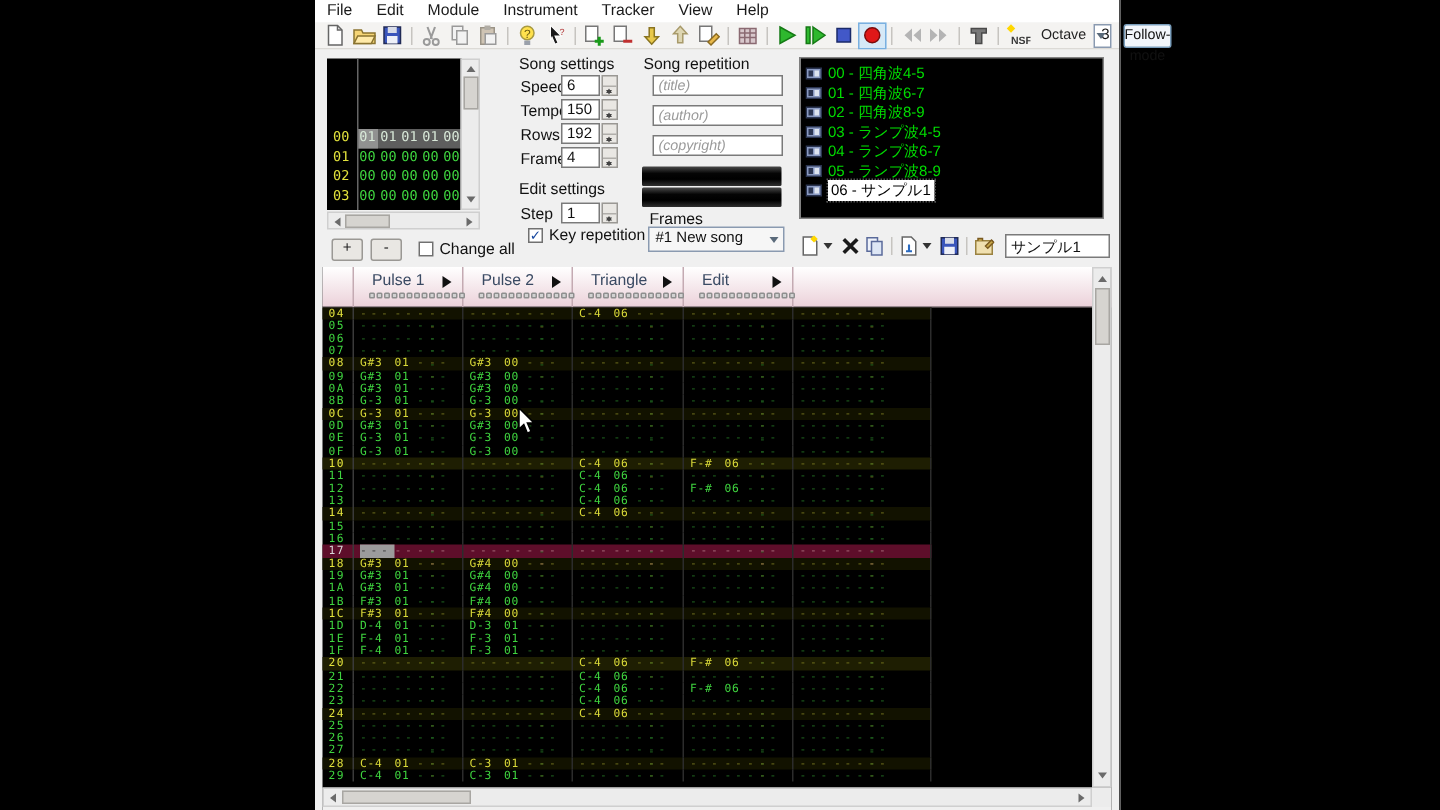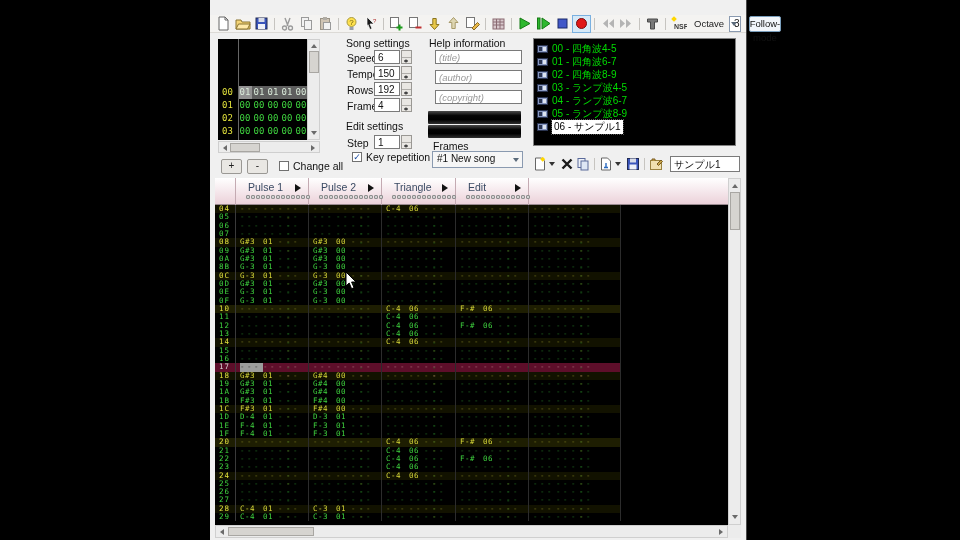--- a/index.html
+++ b/index.html
@@ -102,20 +102,29 @@
   #pbottomstrip{position:absolute;left:0;top:360px;width:526px;height:2px;background:#f0f0f0;}
   #pcorner{position:absolute;left:513px;top:347px;width:13px;height:13px;background:#ececec;}
   svg{display:block;}
 </style>
 </head>
 <body>
 
 <div id="screen">
   <div class="abs" id="window"></div>
 
+  <div class="abs" id="menubar">
+      <span class="menu-item">File</span>
+      <span class="menu-item">Edit</span>
+      <span class="menu-item">Module</span>
+      <span class="menu-item">Instrument</span>
+      <span class="menu-item">Tracker</span>
+      <span class="menu-item">View</span>
+      <span class="menu-item">Help</span>
+    </div>
 
   <div class="abs" id="toolbar">
     <div id="tbicons" style="display:flex;align-items:center;">
         <span class="tbi">
           <svg width="15" height="15">
             <path d="M3 1h6l3 3v10H3z" fill="#fff" stroke="#666"></path>
             <path d="M9 1v3h3" fill="none" stroke="#666"></path>
           </svg>
         </span>
         <span class="tbi">
@@ -370,21 +379,21 @@
     <div>
         <div class="t tu"></div>
       </div>
       <div style="border-top:1px solid #b0aeaa;">
         <div class="t td"></div>
       </div>
   </div>
   <div class="abs cb" style="left:352px;top:152px;">✓</div>
   <span class="abs field-label" style="left:366px;top:151px;">Key repetition</span>
 
-  <span class="abs plabel" style="left:429px;top:37px;">Help information</span>
+  <span class="abs plabel" style="left:429px;top:37px;">Song repetition</span>
   <div class="abs edit ph" style="left:435px;top:50px;width:87px;">(title)</div>
   <div class="abs edit ph" style="left:435px;top:70px;width:87px;">(author)</div>
   <div class="abs edit ph" style="left:435px;top:90px;width:87px;">(copyright)</div>
   <div class="abs" id="visualizer">
     <div class="visbar" style="top:0;"></div>
     <div class="visbar" style="top:14px;"></div>
   </div>
   <span class="abs plabel" style="left:433px;top:140px;">Frames</span>
   <div class="abs combo" style="left:432px;top:151px;width:89px;height:15px;background:#f6f6f6;">
     <div class="cv">#1 New song</div>

